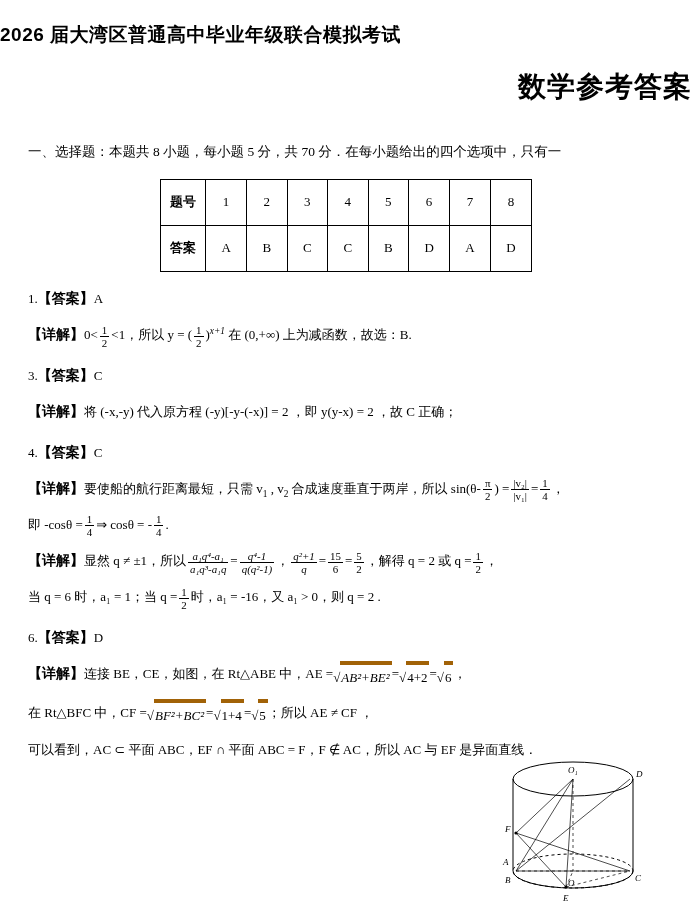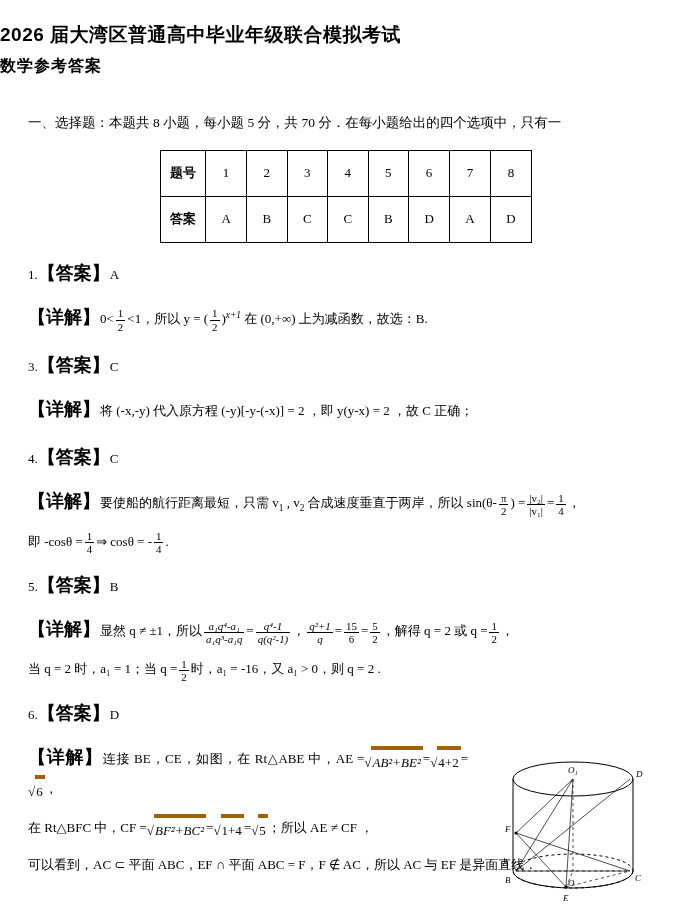--- a/index.html
+++ b/index.html
@@ -24,25 +24,25 @@
   }
   .title-main {
     text-align: left;
     font-family: "Liberation Sans", sans-serif;
     font-weight: bold;
     font-size: 19px;
     letter-spacing: 0.5px;
     margin-top: 22px;
   }
   .title-sub {
-    text-align: left;
+    text-align: right;
     font-family: "Liberation Sans", sans-serif;
     font-weight: bold;
-    font-size: 16px;
-    margin-top: 8px;
+    font-size: 28px;
+    margin-top: 20px;
     letter-spacing: 1px;
   }
   .section-head {
     font-size: 13.5px;
     margin: 34px 30px 0 28px;
     line-height: 1.85;
     text-align: justify;
   }
   .section-head .indent2 {
     display: block;
@@ -78,21 +78,21 @@
   }
   .qline {
     margin-top: 13px;
   }
   .qnum {
     font-family: "Liberation Serif", serif;
   }
   .tag {
     font-family: Liberation Serif, serif;
     font-weight: bold;
-    font-size: 18px;
+    font-size: 14px;
   }
   .expl {
     margin-top: 9px;
     text-align: justify;
   }
   .it { font-style: italic; }
   .frac {
     display: inline-block;
     vertical-align: middle;
     text-align: center;
@@ -198,28 +198,25 @@
     <div class="qline">
       <span class="qnum">4.</span><span class="tag">【答案】</span><span>C</span>
     </div>
     <div class="expl">
       <span class="tag">【详解】</span><span>要使船的航行距离最短，只需 v</span><span class="sub">1</span><span> , v</span><span class="sub">2</span><span> 合成速度垂直于两岸，所以 sin(θ-</span><span class="frac"><span class="num">π</span><span class="den">2</span></span><span>) =</span><span class="frac"><span class="num">|v₂|</span><span class="den">|v₁|</span></span><span>=</span><span class="frac"><span class="num">1</span><span class="den">4</span></span><span>，</span>
     </div>
     <div class="expl">
       <span>即 -cosθ =</span><span class="frac"><span class="num">1</span><span class="den">4</span></span><span>⇒ cosθ = -</span><span class="frac"><span class="num">1</span><span class="den">4</span></span><span>.</span>
     </div>
 
-    <div class="qline">
-      <span class="qnum">5.</span><span class="tag">【答案】</span><span>B</span>
-    </div>
     <div class="expl">
       <span class="tag">【详解】</span><span>显然 q ≠ ±1，所以</span><span class="frac"><span class="num it">a₁q⁴-a₁</span><span class="den it">a₁q³-a₁q</span></span><span>=</span><span class="frac"><span class="num it">q⁴-1</span><span class="den it">q(q²-1)</span></span><span>，</span><span class="frac"><span class="num it">q²+1</span><span class="den it">q</span></span><span>=</span><span class="frac"><span class="num">15</span><span class="den">6</span></span><span>=</span><span class="frac"><span class="num">5</span><span class="den">2</span></span><span>，解得 q = 2 或 q =</span><span class="frac"><span class="num">1</span><span class="den">2</span></span><span>，</span>
     </div>
     <div class="expl">
-      <span>当 q = 2 时，a₁ = 1；当 q =</span><span class="frac"><span class="num">1</span><span class="den">2</span></span><span>时，a₁ = -16，又 a₁ &gt; 0，则 q = 2 .</span>
+      <span>当 q = 6 时，a₁ = 1；当 q =</span><span class="frac"><span class="num">1</span><span class="den">2</span></span><span>时，a₁ = -16，又 a₁ &gt; 0，则 q = 2 .</span>
     </div>
 
     <div class="qline">
       <span class="qnum">6.</span><span class="tag">【答案】</span><span>D</span>
     </div>
     <div class="expl" style="width:440px;">
       <span class="tag">【详解】</span><span>连接 BE，CE，如图，在 Rt△ABE 中，AE =</span><span class="sqrt nowrap"><span class="rad">√</span><span class="body it">AB²+BE²</span></span><span>=</span><span class="sqrt nowrap"><span class="rad">√</span><span class="body">4+2</span></span><span>=</span><span class="sqrt nowrap"><span class="rad">√</span><span class="body">6</span></span><span>，</span>
     </div>
     <div class="expl" style="width:440px;">
       <span>在 Rt△BFC 中，CF =</span><span class="sqrt nowrap"><span class="rad">√</span><span class="body it">BF²+BC²</span></span><span>=</span><span class="sqrt nowrap"><span class="rad">√</span><span class="body">1+4</span></span><span>=</span><span class="sqrt nowrap"><span class="rad">√</span><span class="body">5</span></span><span>；所以 AE ≠ CF ，</span>

